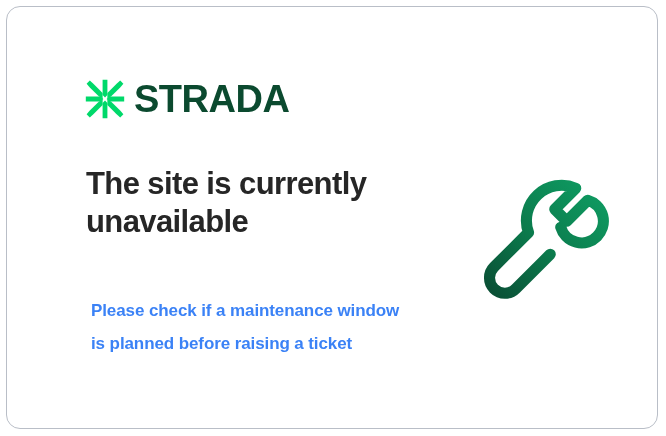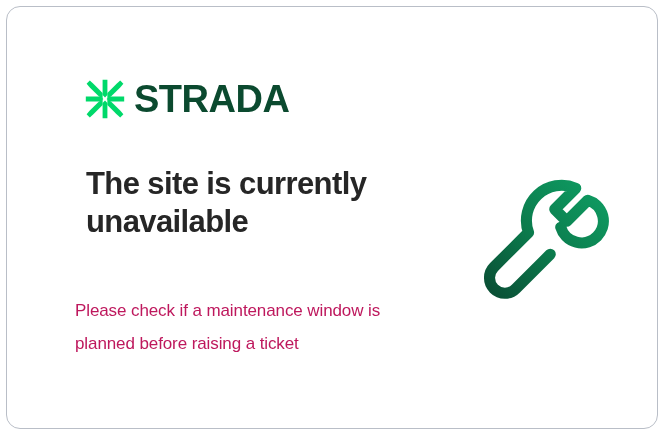--- a/index.html
+++ b/index.html
@@ -70,28 +70,28 @@
     font-size: 31px;
     font-weight: bold;
     line-height: 1.24;
     letter-spacing: -0.6px;
     color: #262626;
   }
 
   
   .body-copy {
     position: absolute;
-    left: 68px;
+    left: 84px;
     top: 270px;
     width: 310px;
     font-size: 17px;
-    font-weight: normal;
+    font-weight: bold;
     line-height: 1.95;
     letter-spacing: -0.1px;
-    color: #be185d;
+    color: #3b82f6;
   }
 
   
   .wrench {
     position: absolute;
     left: 460px;
     top: 158px;
     width: 150px;
     height: 150px;
   }

